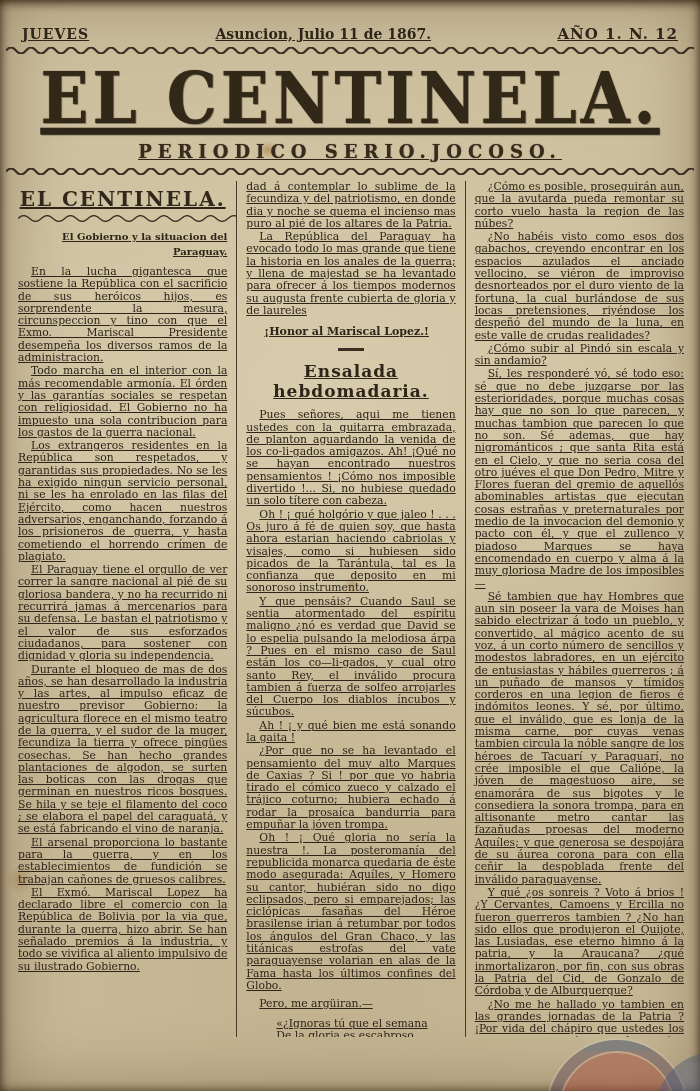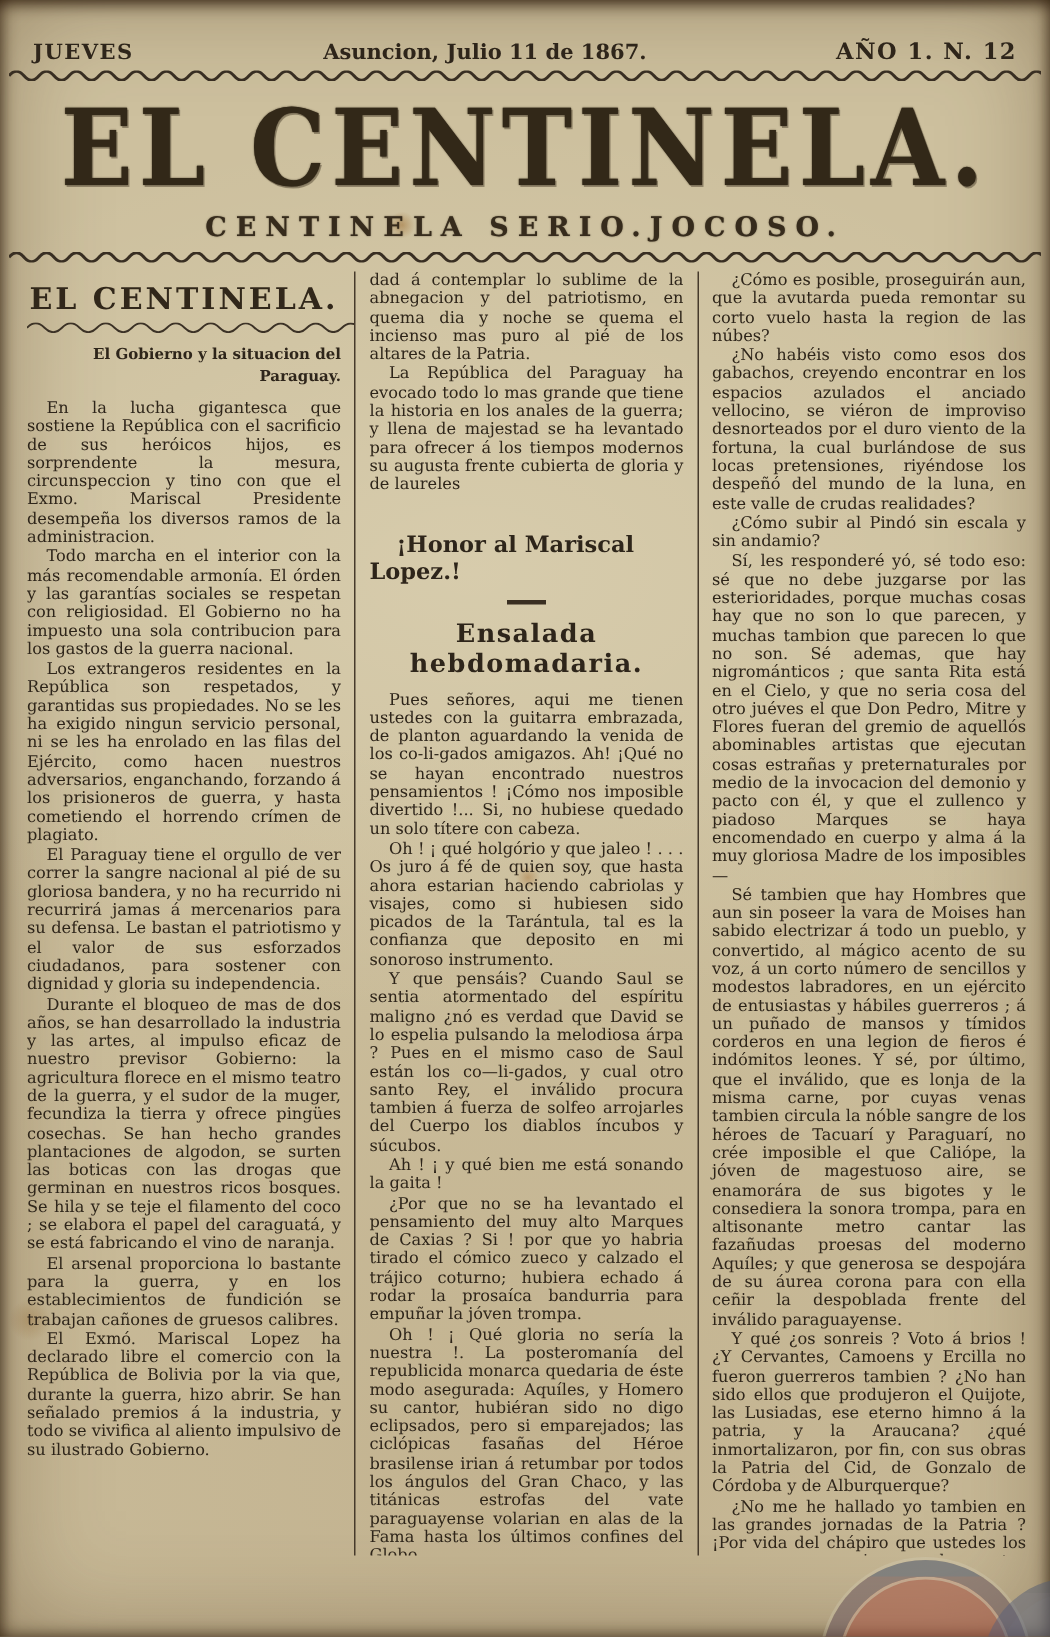--- a/index.html
+++ b/index.html
@@ -17,20 +17,21 @@
       radial-gradient(circle at 20px 880px, rgba(150,100,40,.30), rgba(150,100,40,0) 14px),
       radial-gradient(ellipse 480px 300px at 45% 35%, rgba(255,250,228,.20), rgba(255,250,228,0)),
       radial-gradient(ellipse 700px 500px at 50% 90%, rgba(120,85,45,.12), rgba(120,85,45,0));
     box-shadow:
       inset 0 0 70px rgba(75,50,22,.40),
       inset 0 9px 10px -6px rgba(40,25,10,.85),
       inset 9px 0 10px -7px rgba(40,25,10,.65),
       inset -9px 0 10px -7px rgba(40,25,10,.65),
       inset 0 -9px 10px -7px rgba(40,25,10,.55);
     color:#2e251a;
+    text-decoration:underline;
   }
   .topbar{
     display:flex;justify-content:space-between;align-items:baseline;
     padding:25px 22px 4px 22px;font-weight:bold;
   }
   .topbar .day{font-size:14px;letter-spacing:1px;}
   .topbar .dateline{font-size:14px;}
   .topbar .issue{font-size:15px;letter-spacing:1px;}
   svg.wavy{display:block;height:7px;}
   .rule-wrap{padding:0 6px;}
@@ -61,21 +62,21 @@
   .col p.no-indent{text-indent:0;}
   .section-head{
     text-align:center;font-weight:bold;font-size:20px;letter-spacing:2px;
     margin:6px 0 4px 0;color:#31271a;
   }
   .article-title{
     font-weight:bold;font-size:10px;line-height:15px;
     margin:7px 0 7px 0;text-align:right;padding-left:4px;color:#2e251a;
   }
   .honor{
-    font-weight:bold;font-size:15px;margin:24px 0 6px 0;text-indent:18px;
+    font-weight:bold;font-size:11px;margin:8px 0 6px 0;text-indent:18px;
   }
   .dash-rule{width:26px;height:3px;background:#3a2f22;margin:10px auto 10px auto;}
   .ensalada{
     text-align:center;font-weight:bold;font-size:17px;letter-spacing:1px;
     margin:4px 0 8px 0;
   }
   .arguiran{font-size:11px;margin:6px 0 7px 0 !important;}
   .poem{margin:2px 0 8px 30px;}
   .poem span{display:block;font-size:10.8px;line-height:12.6px;}
   .stamp{position:absolute;border-radius:50%;opacity:.5;filter:blur(.4px);}
@@ -109,21 +110,21 @@
     <span class="issue">AÑO 1. N. 12</span>
   </div>
 
   <div class="rule-wrap">
     <svg class="wavy" viewBox="0 0 688 7" preserveAspectRatio="none">
         <path fill="none" stroke="#382e22" stroke-width="2" d="M0 3.5 q 5 -6 10 0 q 5 6 10 0 q 5 -6 10 0 q 5 6 10 0 q 5 -6 10 0 q 5 6 10 0 q 5 -6 10 0 q 5 6 10 0 q 5 -6 10 0 q 5 6 10 0 q 5 -6 10 0 q 5 6 10 0 q 5 -6 10 0 q 5 6 10 0 q 5 -6 10 0 q 5 6 10 0 q 5 -6 10 0 q 5 6 10 0 q 5 -6 10 0 q 5 6 10 0 q 5 -6 10 0 q 5 6 10 0 q 5 -6 10 0 q 5 6 10 0 q 5 -6 10 0 q 5 6 10 0 q 5 -6 10 0 q 5 6 10 0 q 5 -6 10 0 q 5 6 10 0 q 5 -6 10 0 q 5 6 10 0 q 5 -6 10 0 q 5 6 10 0 q 5 -6 10 0 q 5 6 10 0 q 5 -6 10 0 q 5 6 10 0 q 5 -6 10 0 q 5 6 10 0 q 5 -6 10 0 q 5 6 10 0 q 5 -6 10 0 q 5 6 10 0 q 5 -6 10 0 q 5 6 10 0 q 5 -6 10 0 q 5 6 10 0 q 5 -6 10 0 q 5 6 10 0 q 5 -6 10 0 q 5 6 10 0 q 5 -6 10 0 q 5 6 10 0 q 5 -6 10 0 q 5 6 10 0 q 5 -6 10 0 q 5 6 10 0 q 5 -6 10 0 q 5 6 10 0 q 5 -6 10 0 q 5 6 10 0 q 5 -6 10 0 q 5 6 10 0 q 5 -6 10 0 q 5 6 10 0 q 5 -6 10 0 q 5 6 10 0 q 5 -6 10 0"></path>
       </svg>
   </div>
 
   <div class="masthead">EL CENTINELA.</div>
-  <div class="mast-sub">CENTINELA SERIO.JOCOSO.</div>
+  <div class="mast-sub">PERIODICO SERIO.JOCOSO.</div>
 
   <div class="rule-wrap">
     <svg class="wavy" viewBox="0 0 688 7" preserveAspectRatio="none">
         <path fill="none" stroke="#382e22" stroke-width="2" d="M0 3.5 q 5 -6 10 0 q 5 6 10 0 q 5 -6 10 0 q 5 6 10 0 q 5 -6 10 0 q 5 6 10 0 q 5 -6 10 0 q 5 6 10 0 q 5 -6 10 0 q 5 6 10 0 q 5 -6 10 0 q 5 6 10 0 q 5 -6 10 0 q 5 6 10 0 q 5 -6 10 0 q 5 6 10 0 q 5 -6 10 0 q 5 6 10 0 q 5 -6 10 0 q 5 6 10 0 q 5 -6 10 0 q 5 6 10 0 q 5 -6 10 0 q 5 6 10 0 q 5 -6 10 0 q 5 6 10 0 q 5 -6 10 0 q 5 6 10 0 q 5 -6 10 0 q 5 6 10 0 q 5 -6 10 0 q 5 6 10 0 q 5 -6 10 0 q 5 6 10 0 q 5 -6 10 0 q 5 6 10 0 q 5 -6 10 0 q 5 6 10 0 q 5 -6 10 0 q 5 6 10 0 q 5 -6 10 0 q 5 6 10 0 q 5 -6 10 0 q 5 6 10 0 q 5 -6 10 0 q 5 6 10 0 q 5 -6 10 0 q 5 6 10 0 q 5 -6 10 0 q 5 6 10 0 q 5 -6 10 0 q 5 6 10 0 q 5 -6 10 0 q 5 6 10 0 q 5 -6 10 0 q 5 6 10 0 q 5 -6 10 0 q 5 6 10 0 q 5 -6 10 0 q 5 6 10 0 q 5 -6 10 0 q 5 6 10 0 q 5 -6 10 0 q 5 6 10 0 q 5 -6 10 0 q 5 6 10 0 q 5 -6 10 0 q 5 6 10 0 q 5 -6 10 0"></path>
       </svg>
   </div>
 
   <div class="cols">
 
     <div class="col">
@@ -136,21 +137,21 @@
       <p>Todo marcha en el interior con la más recomendable armonía. El órden y las garantías sociales se respetan con religiosidad. El Gobierno no ha impuesto una sola contribucion para los gastos de la guerra nacional.</p>
       <p>Los extrangeros residentes en la República son respetados, y garantidas sus propiedades. No se les ha exigido ningun servicio personal, ni se les ha enrolado en las filas del Ejército, como hacen nuestros adversarios, enganchando, forzando á los prisioneros de guerra, y hasta cometiendo el horrendo crímen de plagiato.</p>
       <p>El Paraguay tiene el orgullo de ver correr la sangre nacional al pié de su gloriosa bandera, y no ha recurrido ni recurrirá jamas á mercenarios para su defensa. Le bastan el patriotismo y el valor de sus esforzados ciudadanos, para sostener con dignidad y gloria su independencia.</p>
       <p>Durante el bloqueo de mas de dos años, se han desarrollado la industria y las artes, al impulso eficaz de nuestro previsor Gobierno: la agricultura florece en el mismo teatro de la guerra, y el sudor de la muger, fecundiza la tierra y ofrece pingües cosechas. Se han hecho grandes plantaciones de algodon, se surten las boticas con las drogas que germinan en nuestros ricos bosques. Se hila y se teje el filamento del coco ; se elabora el papel del caraguatá, y se está fabricando el vino de naranja.</p>
       <p>El arsenal proporciona lo bastante para la guerra, y en los establecimientos de fundición se trabajan cañones de gruesos calibres.</p>
       <p>El Exmó. Mariscal Lopez ha declarado libre el comercio con la República de Bolivia por la via que, durante la guerra, hizo abrir. Se han señalado premios á la industria, y todo se vivifica al aliento impulsivo de su ilustrado Gobierno.</p>
 
     </div>
 
     <div class="col">
-      <p class="no-indent">dad á contemplar lo sublime de la abnegacion y del patriotismo, en quema dia y noche se quema el incienso mas puro al pié de los altares de la Patria.</p>
+      <p class="no-indent">dad á contemplar lo sublime de la fecundiza y del patriotismo, en donde dia y noche se quema el incienso mas puro al pié de los altares de la Patria.</p>
       <p>La República del Paraguay ha evocado todo lo mas grande que tiene la historia en los anales de la guerra; y llena de majestad se ha levantado para ofrecer á los tiempos modernos su augusta frente cubierta de gloria y de laureles</p>
       <div class="honor">¡Honor al Mariscal Lopez.!</div>
       <div class="dash-rule"></div>
       <div class="ensalada">Ensalada hebdomadaria.</div>
       <p>Pues señores, aqui me tienen ustedes con la guitarra embrazada, de planton aguardando la venida de los co-li-gados amigazos. Ah! ¡Qué no se hayan encontrado nuestros pensamientos ! ¡Cómo nos imposible divertido !... Si, no hubiese quedado un solo títere con cabeza.</p>
       <p>Oh ! ¡ qué holgório y que jaleo ! . . . Os juro á fé de quien soy, que hasta ahora estarian haciendo cabriolas y visajes, como si hubiesen sido picados de la Tarántula, tal es la confianza que deposito en mi sonoroso instrumento.</p>
       <p>Y que pensáis? Cuando Saul se sentia atormentado del espíritu maligno ¿nó es verdad que David se lo espelia pulsando la melodiosa árpa ? Pues en el mismo caso de Saul están los co—li-gados, y cual otro santo Rey, el inválido procura tambien á fuerza de solfeo arrojarles del Cuerpo los diablos íncubos y súcubos.</p>
       <p>Ah ! ¡ y qué bien me está sonando la gaita !</p>
       <p>¿Por que no se ha levantado el pensamiento del muy alto Marques de Caxias ? Si ! por que yo habria tirado el cómico zueco y calzado el trájico coturno; hubiera echado á rodar la prosaíca bandurria para empuñar la jóven trompa.</p>
       <p>Oh ! ¡ Qué gloria no sería la nuestra !. La posteromanía del republicida monarca quedaria de éste modo asegurada: Aquíles, y Homero su cantor, hubiéran sido no digo eclipsados, pero si emparejados; las ciclópicas fasañas del Héroe brasilense irian á retumbar por todos los ángulos del Gran Chaco, y las titánicas estrofas del vate paraguayense volarian en alas de la Fama hasta los últimos confines del Globo.</p>

